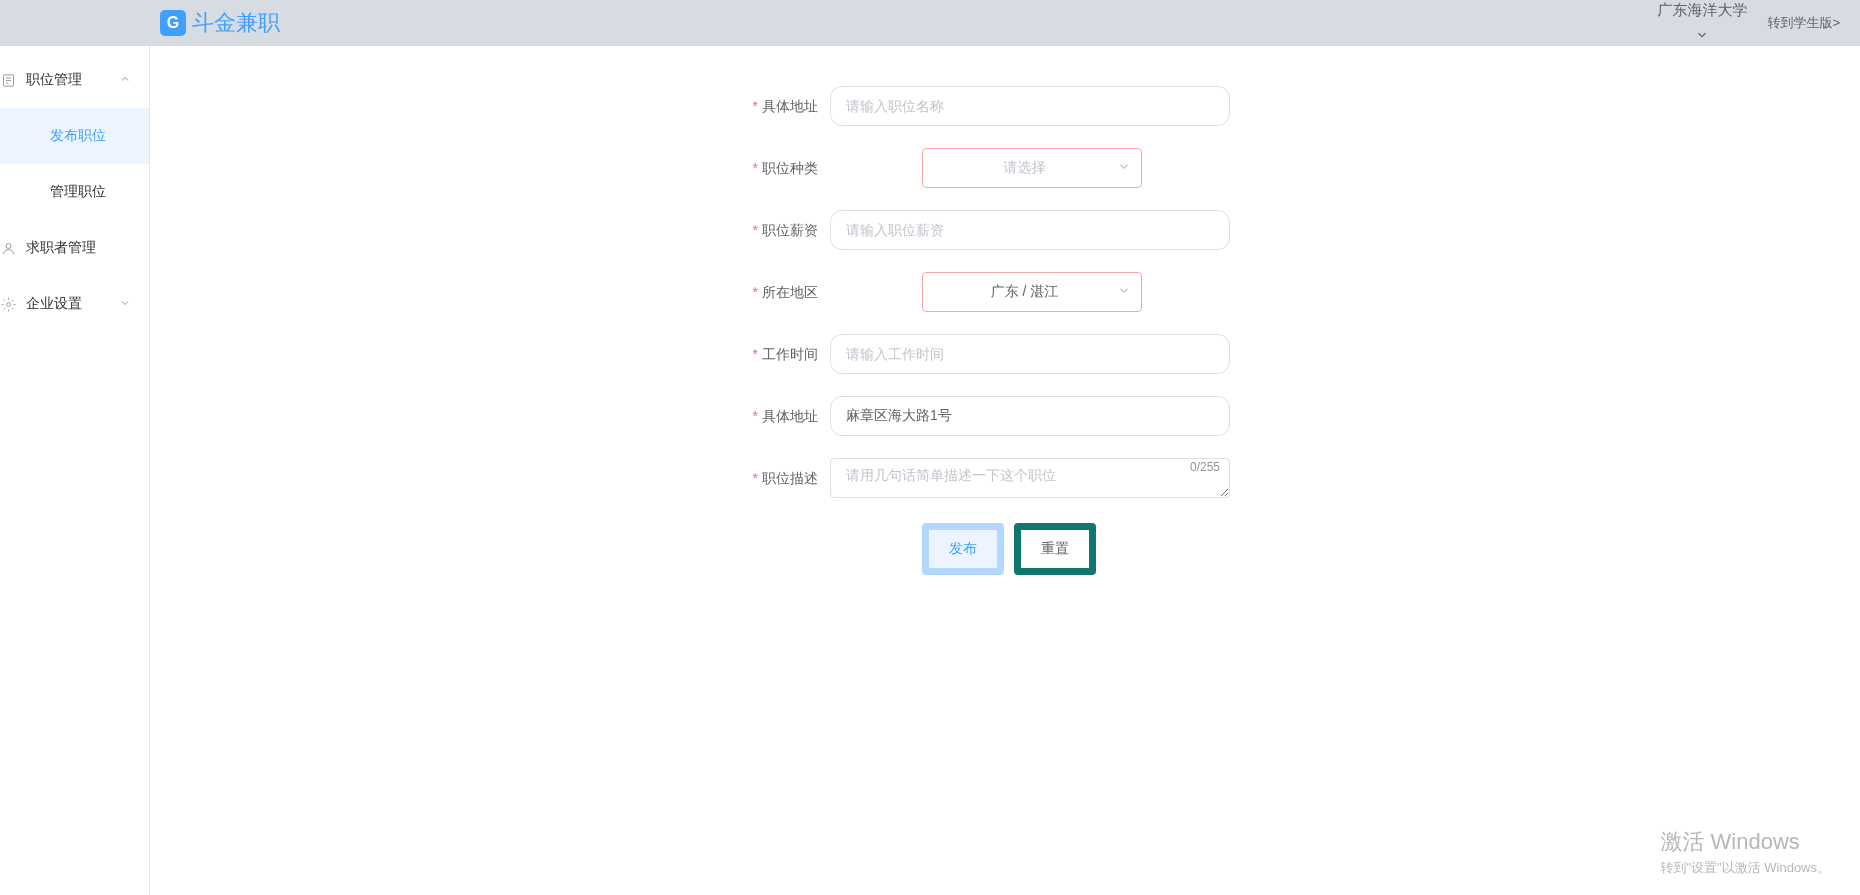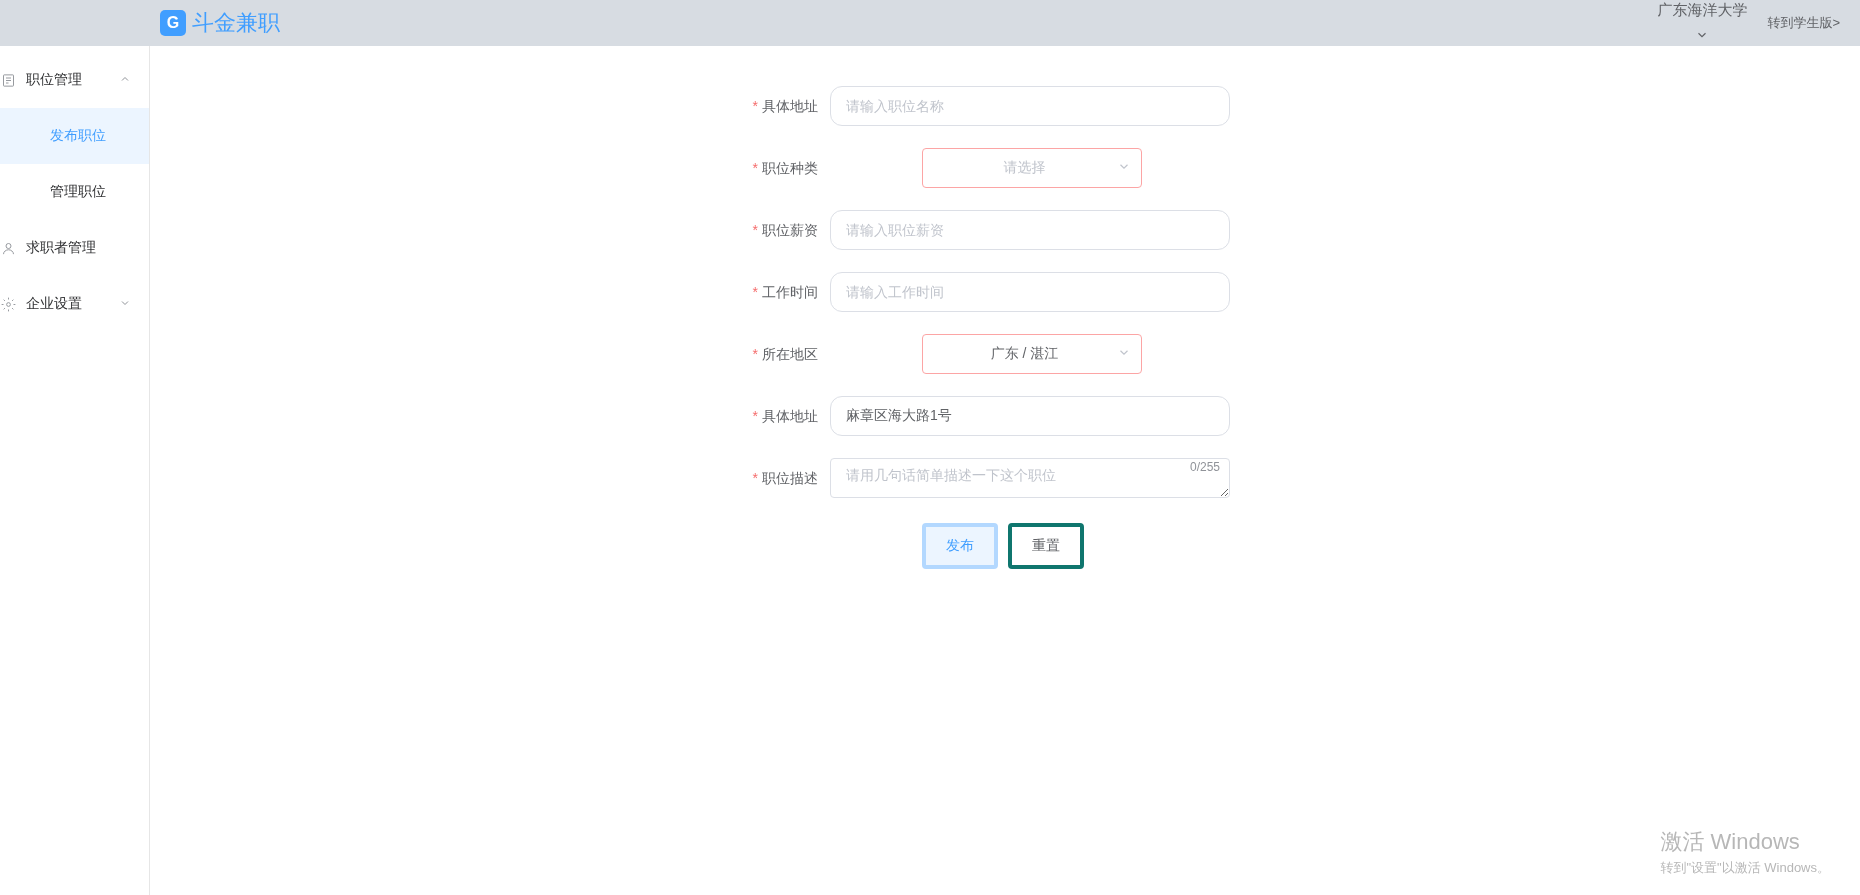--- a/index.html
+++ b/index.html
@@ -195,21 +195,21 @@
       display: flex;
       gap: 10px;
       margin-left: 212px;
       margin-top: 22px;
     }
     .btn {
       padding: 10px 20px;
       border-radius: 4px;
       font-size: 14px;
       cursor: pointer;
-      border: 4px solid #0f766e;
+      border: 7px solid #0f766e;
       background: #fff;
       color: #606266;
     }
     .btn.primary {
       background: #ecf5ff;
       border-color: #b3d8ff;
       color: #409eff;
     }
     .watermark {
       position: fixed;
@@ -316,37 +316,37 @@
           </span>
         </div>
       </div>
 
       <div class="form-row">
         <div class="label"><span class="required">*</span><span>职位薪资</span></div>
         <input class="input-text" placeholder="请输入职位薪资" style="">
       </div>
 
       <div class="form-row">
-        <div class="label"><span class="required">*</span><span>工作时间</span></div>
-        <input class="input-text" placeholder="请输入工作时间" style="">
-      </div>
-
-      <div class="form-row">
         <div class="label"><span class="required">*</span><span>所在地区</span></div>
         <div class="select-box has-value">
           <span>广东 / 湛江</span>
           <span class="chevron">
             <svg width="14" height="14" viewBox="0 0 24 24" fill="none" stroke="#c0c4cc" stroke-width="2">
                 <polyline points="6 9 12 15 18 9"></polyline>
               </svg>
           </span>
         </div>
       </div>
 
       <div class="form-row">
+        <div class="label"><span class="required">*</span><span>工作时间</span></div>
+        <input class="input-text" placeholder="请输入工作时间" style="">
+      </div>
+
+      <div class="form-row">
         <div class="label"><span class="required">*</span><span>具体地址</span></div>
         <input class="input-text" value="麻章区海大路1号" style="">
       </div>
 
       <div class="form-row">
         <div class="label"><span class="required">*</span><span>职位描述</span></div>
         <div class="textarea-wrap">
           <textarea class="textarea" placeholder="请用几句话简单描述一下这个职位" style=""></textarea>
           <span class="char-count">0/255</span>
         </div>

